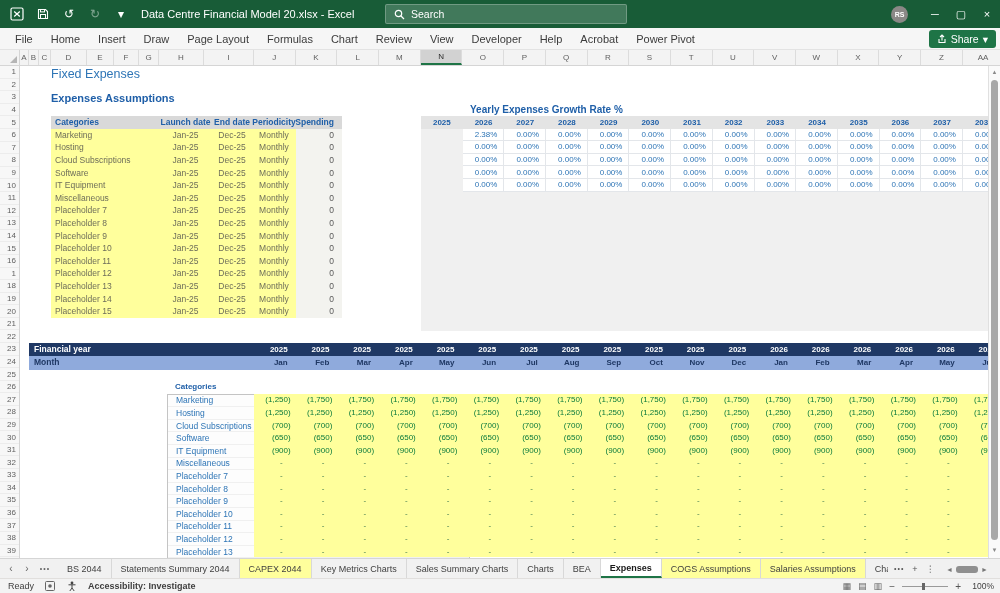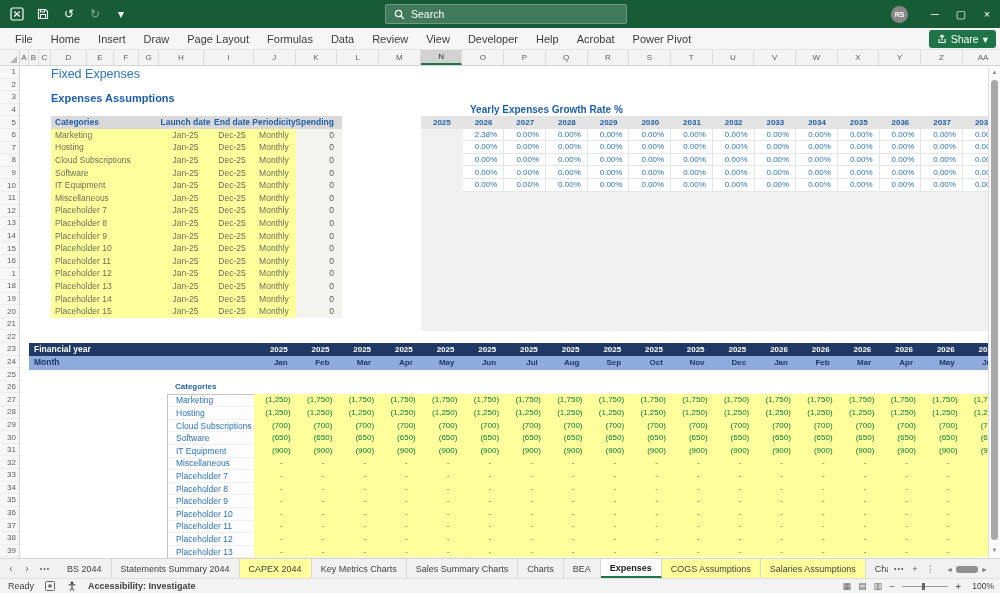--- a/index.html
+++ b/index.html
@@ -135,20 +135,21 @@
         <svg width="12" height="12" viewBox="0 0 12 12">
             <path d="M1.5 1.5 h7 l2 2 v7 h-9 z" fill="none" stroke="#fff" stroke-width="1.1"></path>
             <rect x="3.5" y="6.5" width="5" height="4" fill="none" stroke="#fff" stroke-width="1"></rect>
             <rect x="3.5" y="1.5" width="4" height="2.4" fill="none" stroke="#fff" stroke-width="1"></rect>
           </svg>
       </span>
       <span class="qicon">↺</span>
       <span class="qicon dim">↻</span>
       <span class="qicon">▾</span>
     </div>
+    <div class="tb-title">Data Centre Financial Model 20.xlsx  -  Excel</div>
     <div class="searchbox">
       <span>
         <svg width="11" height="11" viewBox="0 0 11 11">
             <circle cx="4.5" cy="4.5" r="3.2" fill="none" stroke="#fff" stroke-width="1.2"></circle>
             <path d="M7 7 L10 10" stroke="#fff" stroke-width="1.2"></path>
           </svg>
       </span>
       <span>Search</span>
     </div>
     <div class="tb-right">
@@ -160,21 +161,21 @@
   </div>
 
   <div class="ribbon">
     <div class="rtabs">
         <div class="rtab">File</div>
         <div class="rtab">Home</div>
         <div class="rtab">Insert</div>
         <div class="rtab">Draw</div>
         <div class="rtab">Page Layout</div>
         <div class="rtab">Formulas</div>
-        <div class="rtab">Data</div>
+        <div class="rtab">Chart</div>
         <div class="rtab">Review</div>
         <div class="rtab">View</div>
         <div class="rtab">Developer</div>
         <div class="rtab">Help</div>
         <div class="rtab">Acrobat</div>
         <div class="rtab">Power Pivot</div>
       </div>
     <div class="share-btn">
       <svg width="10" height="10" viewBox="0 0 10 10">
           <path d="M5 6.5 V1.5 M3 3 L5 1 L7 3" fill="none" stroke="#fff" stroke-width="1.1"></path>

